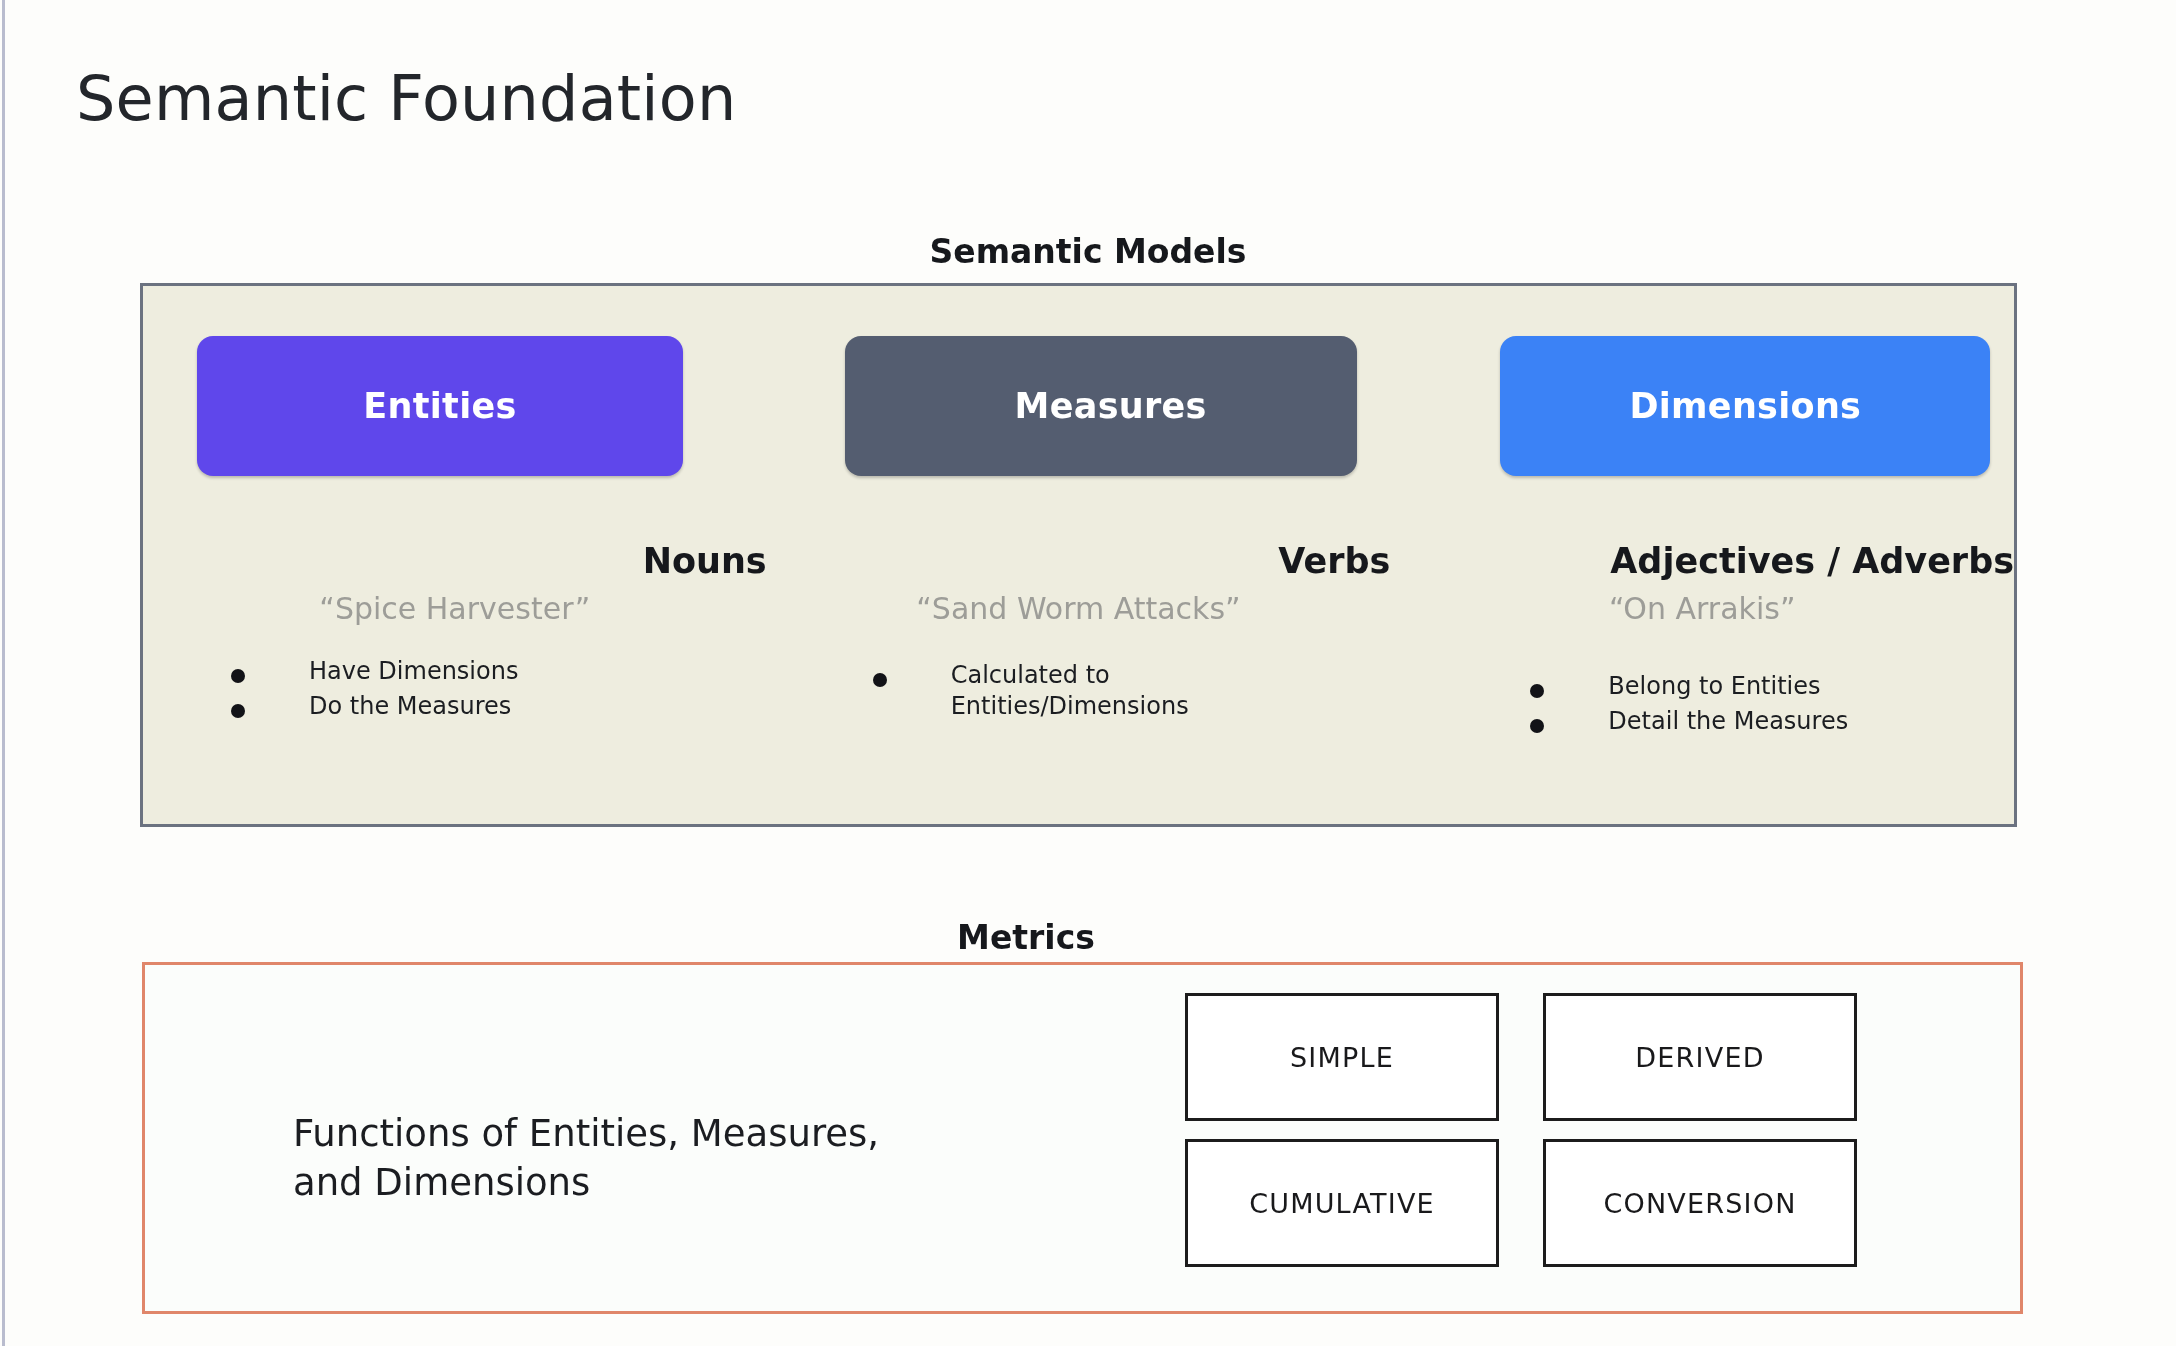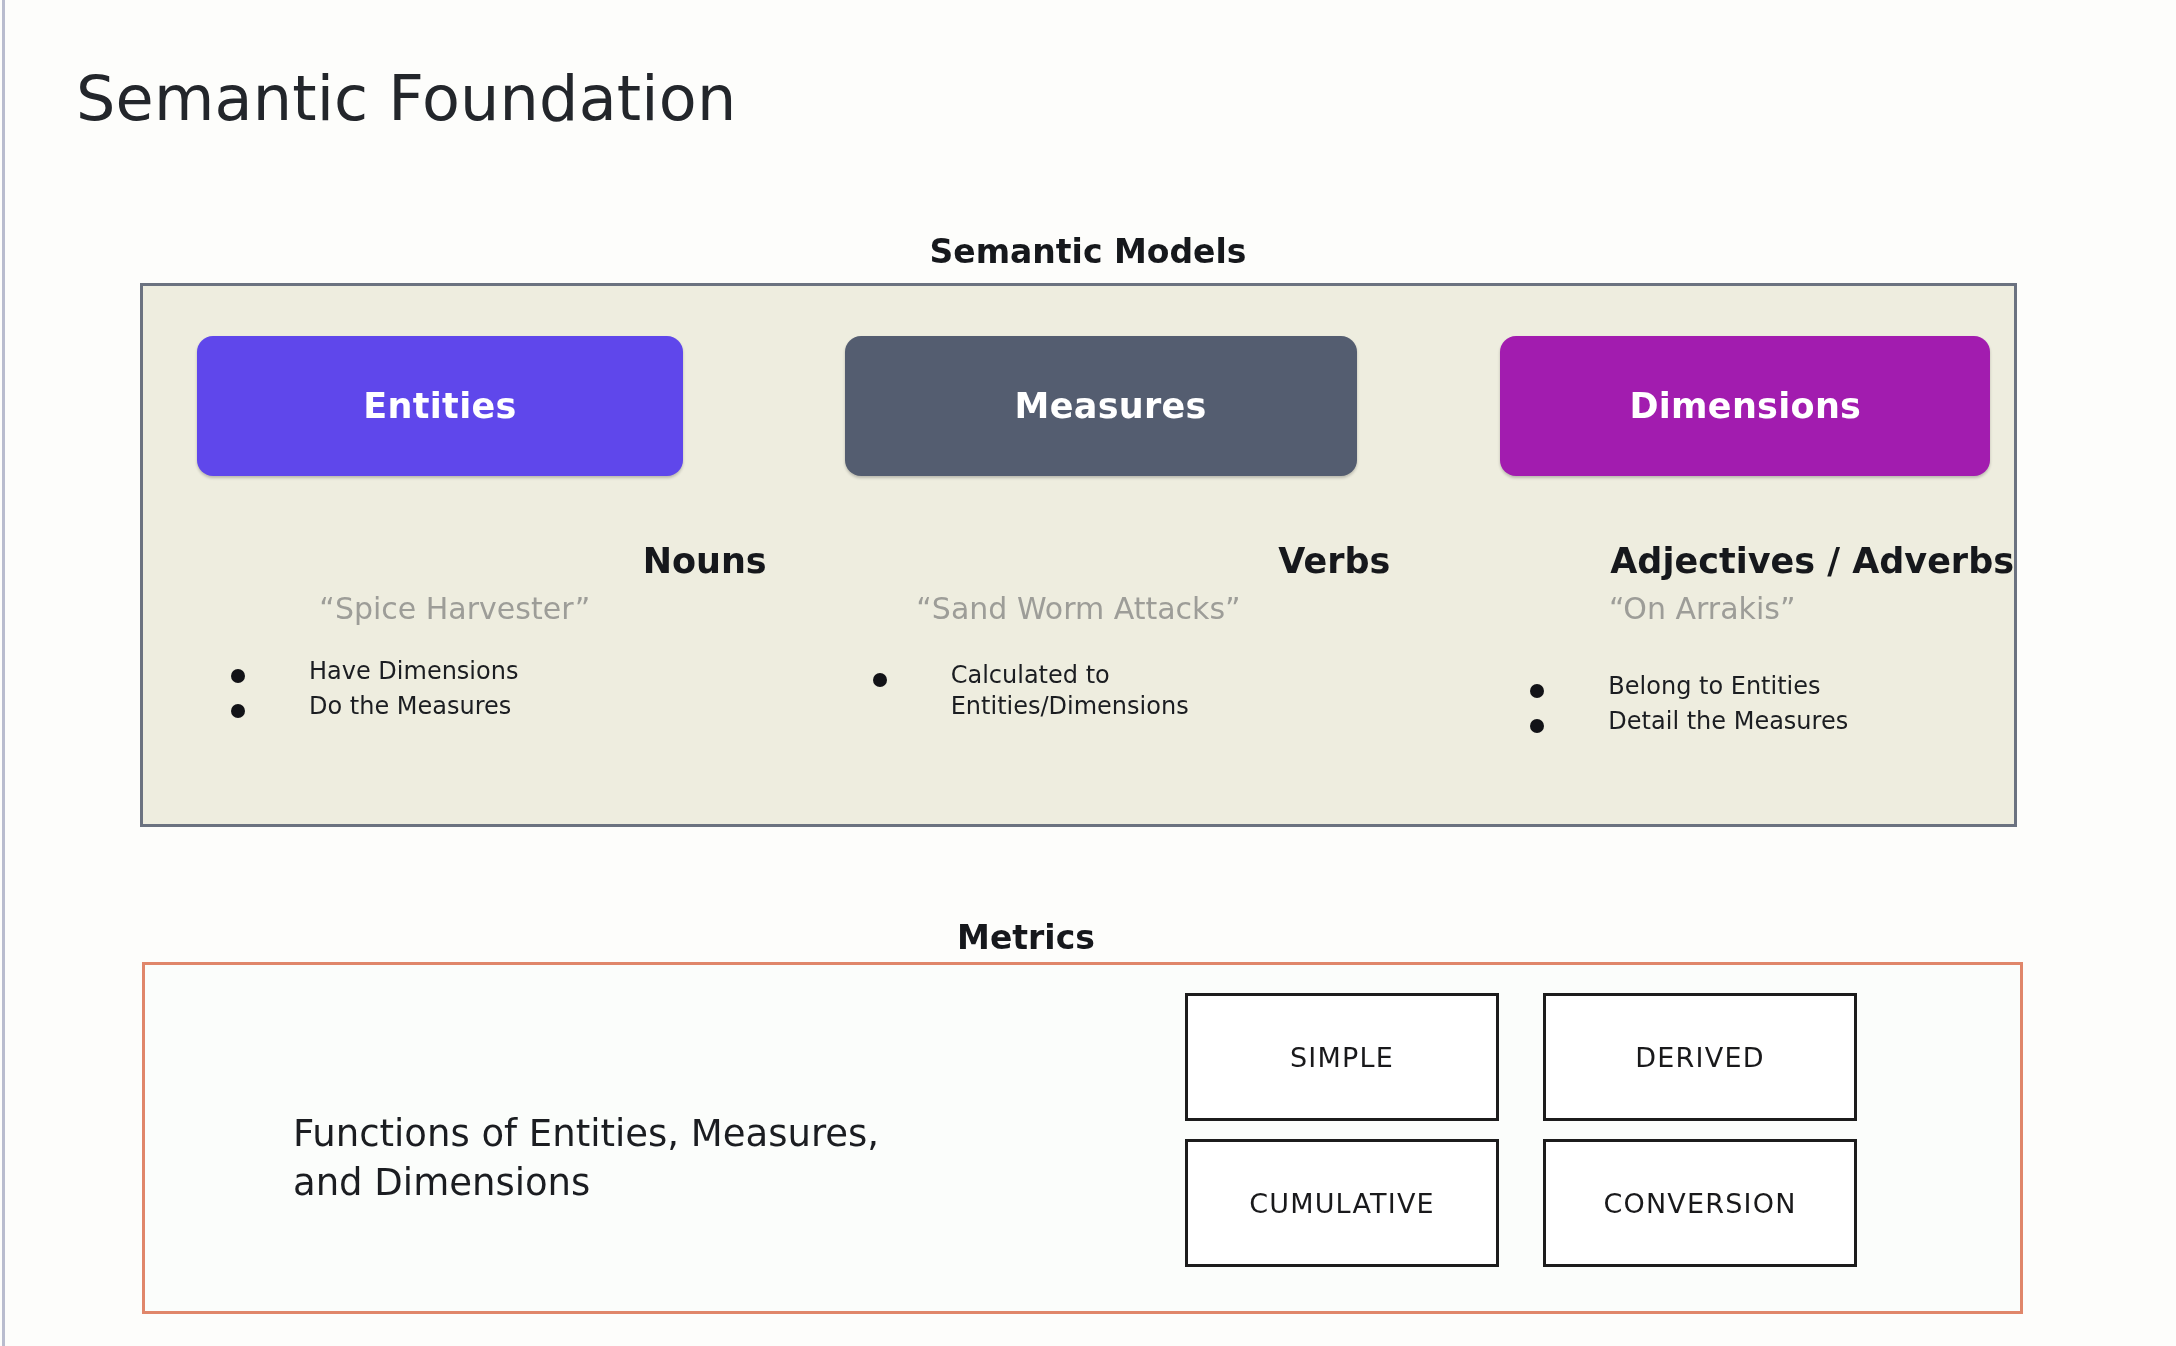--- a/index.html
+++ b/index.html
@@ -89,21 +89,21 @@
     justify-content: center;
     color: #ffffff;
     font-family: "DejaVu Sans", sans-serif;
     font-weight: bold;
     font-size: 35px;
     letter-spacing: 0.3px;
     box-shadow: 0 2px 3px rgba(0,0,0,0.22);
   }
   .sm-col:nth-child(1) .pill { left: 54px;  width: 486px; background: #5f47eb; }
   .sm-col:nth-child(2) .pill { left: 78px;  width: 492px; background: #545d70; padding-left: 20px; }
-  .sm-col:nth-child(3) .pill { left: 110px; width: 490px; background: #a21caf; }
+  .sm-col:nth-child(3) .pill { left: 110px; width: 490px; background: #3b82f6; }
 
   .col-label {
     position: absolute;
     top: 255px;
     width: 100%;
     text-align: right;
     font-family: "DejaVu Sans", sans-serif;
     font-weight: bold;
     font-size: 35px;
     color: #16181c;

